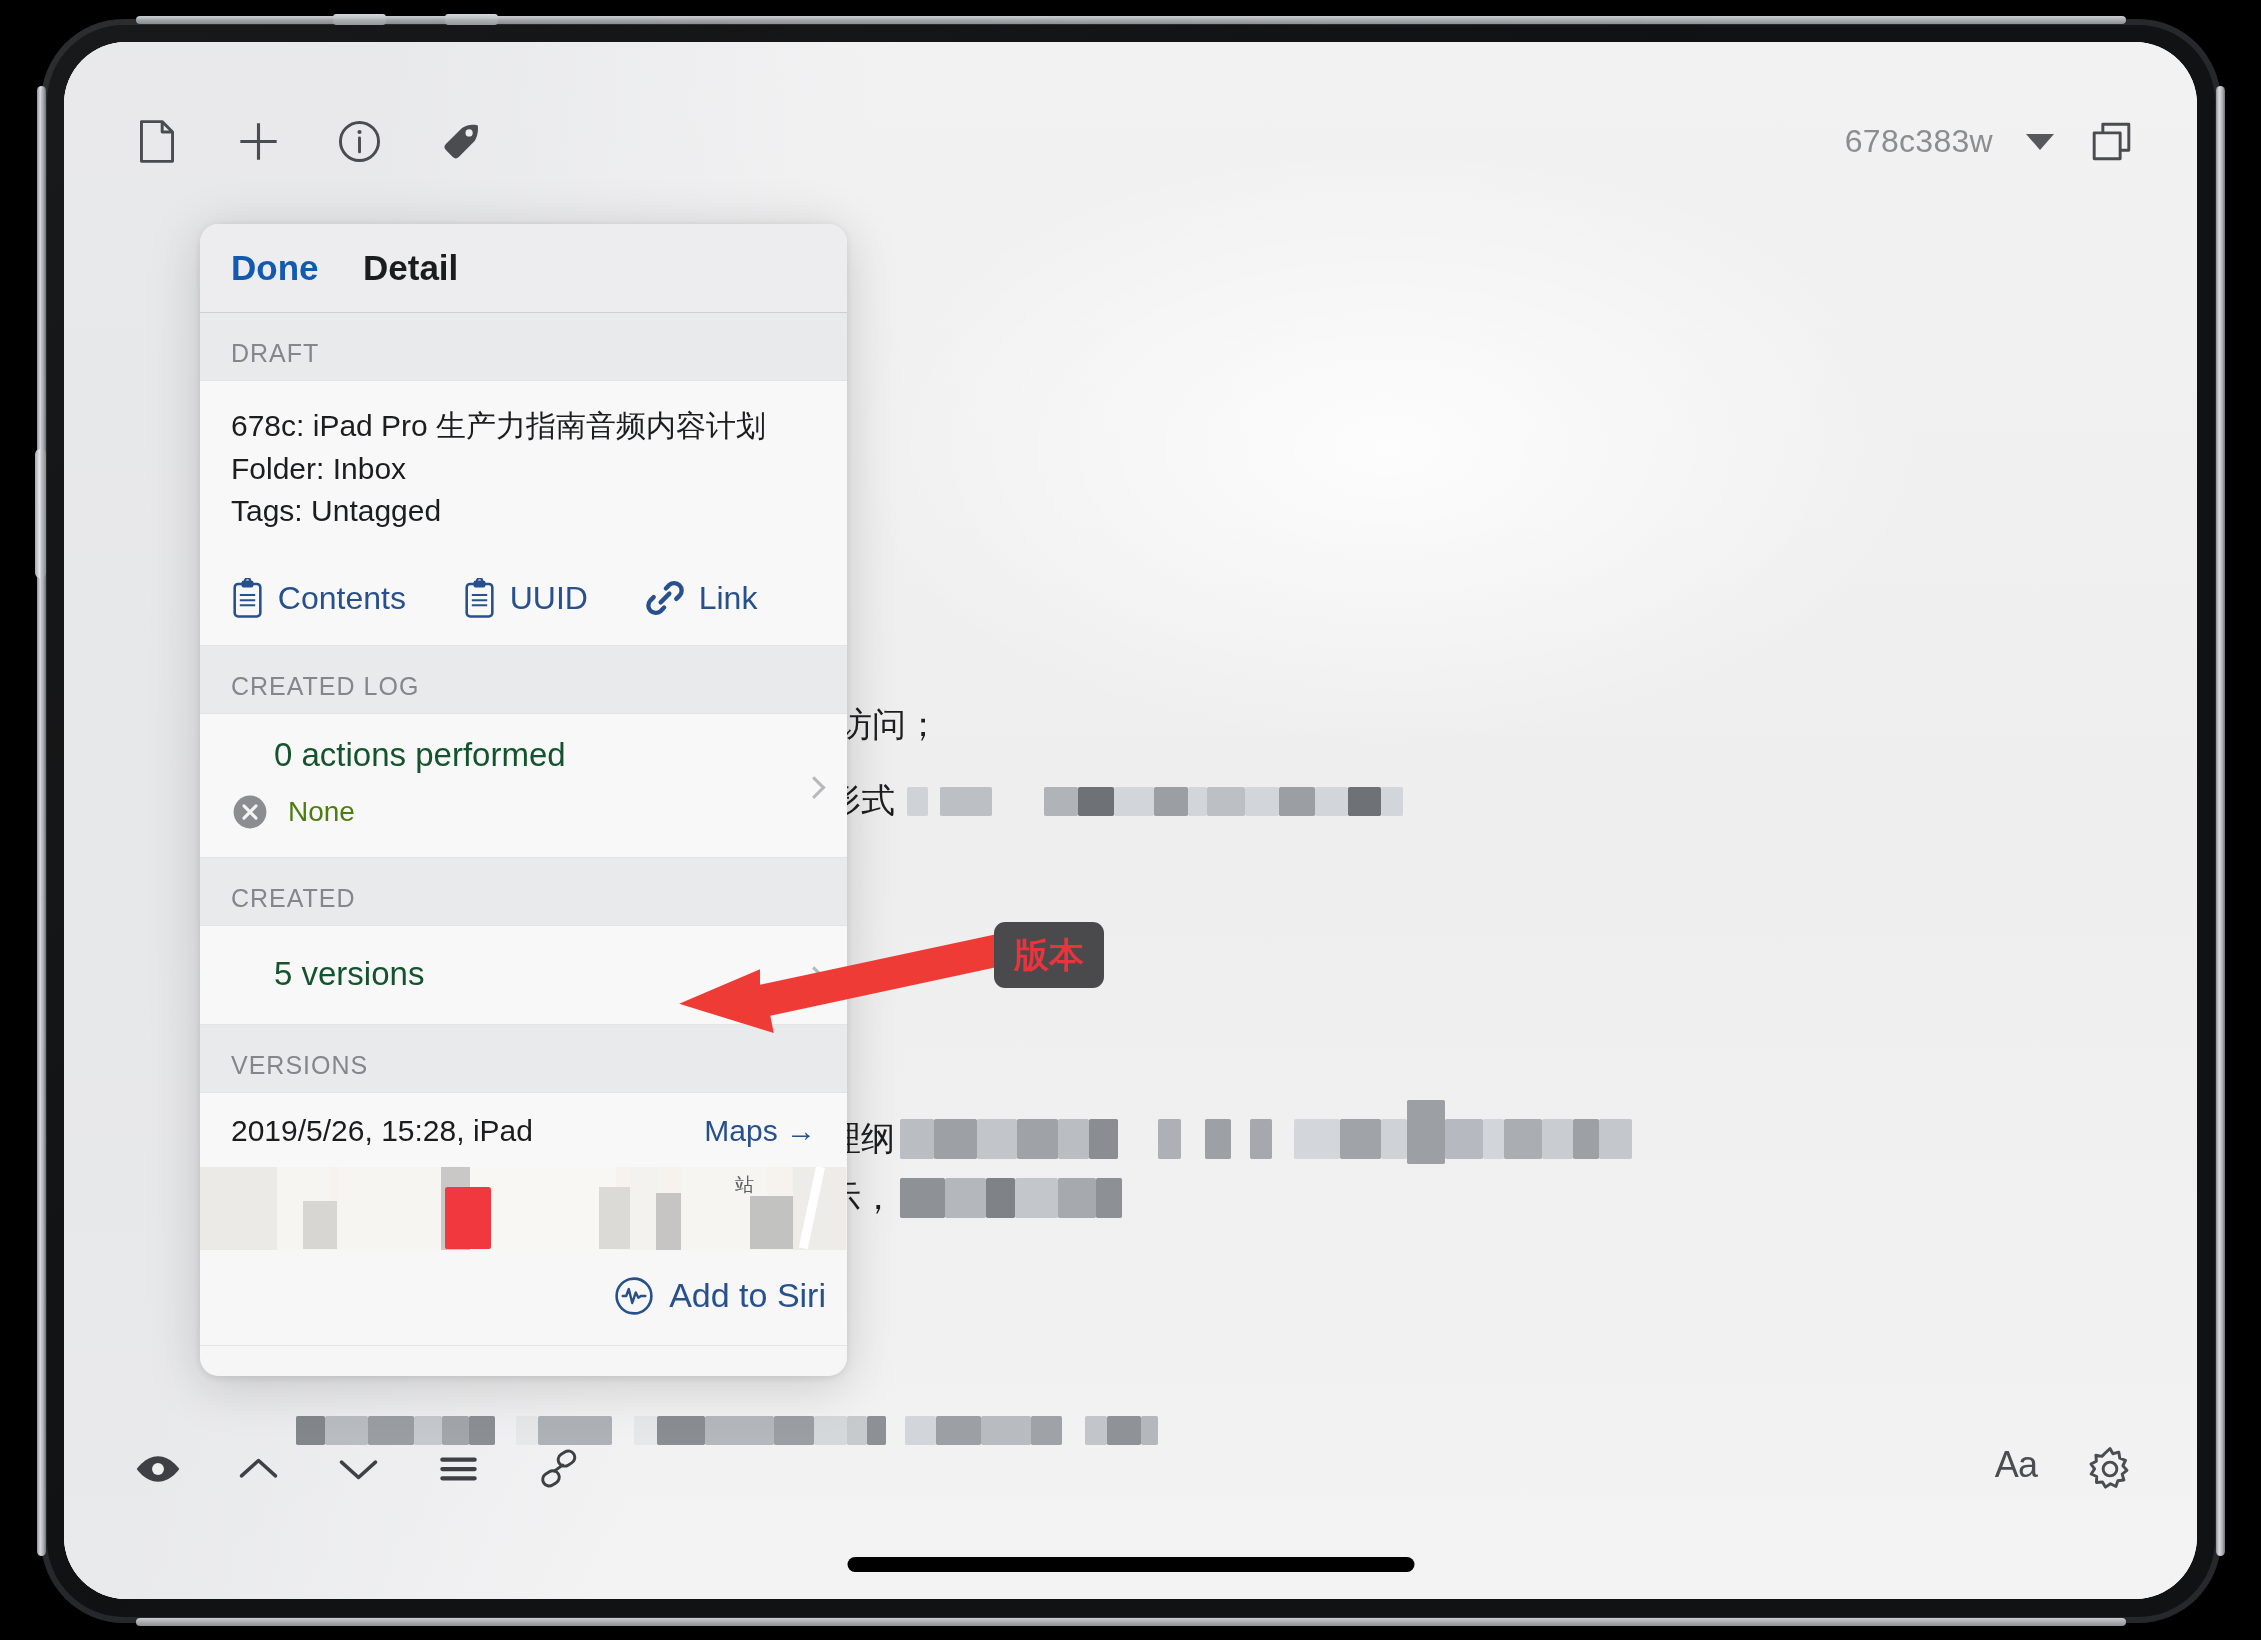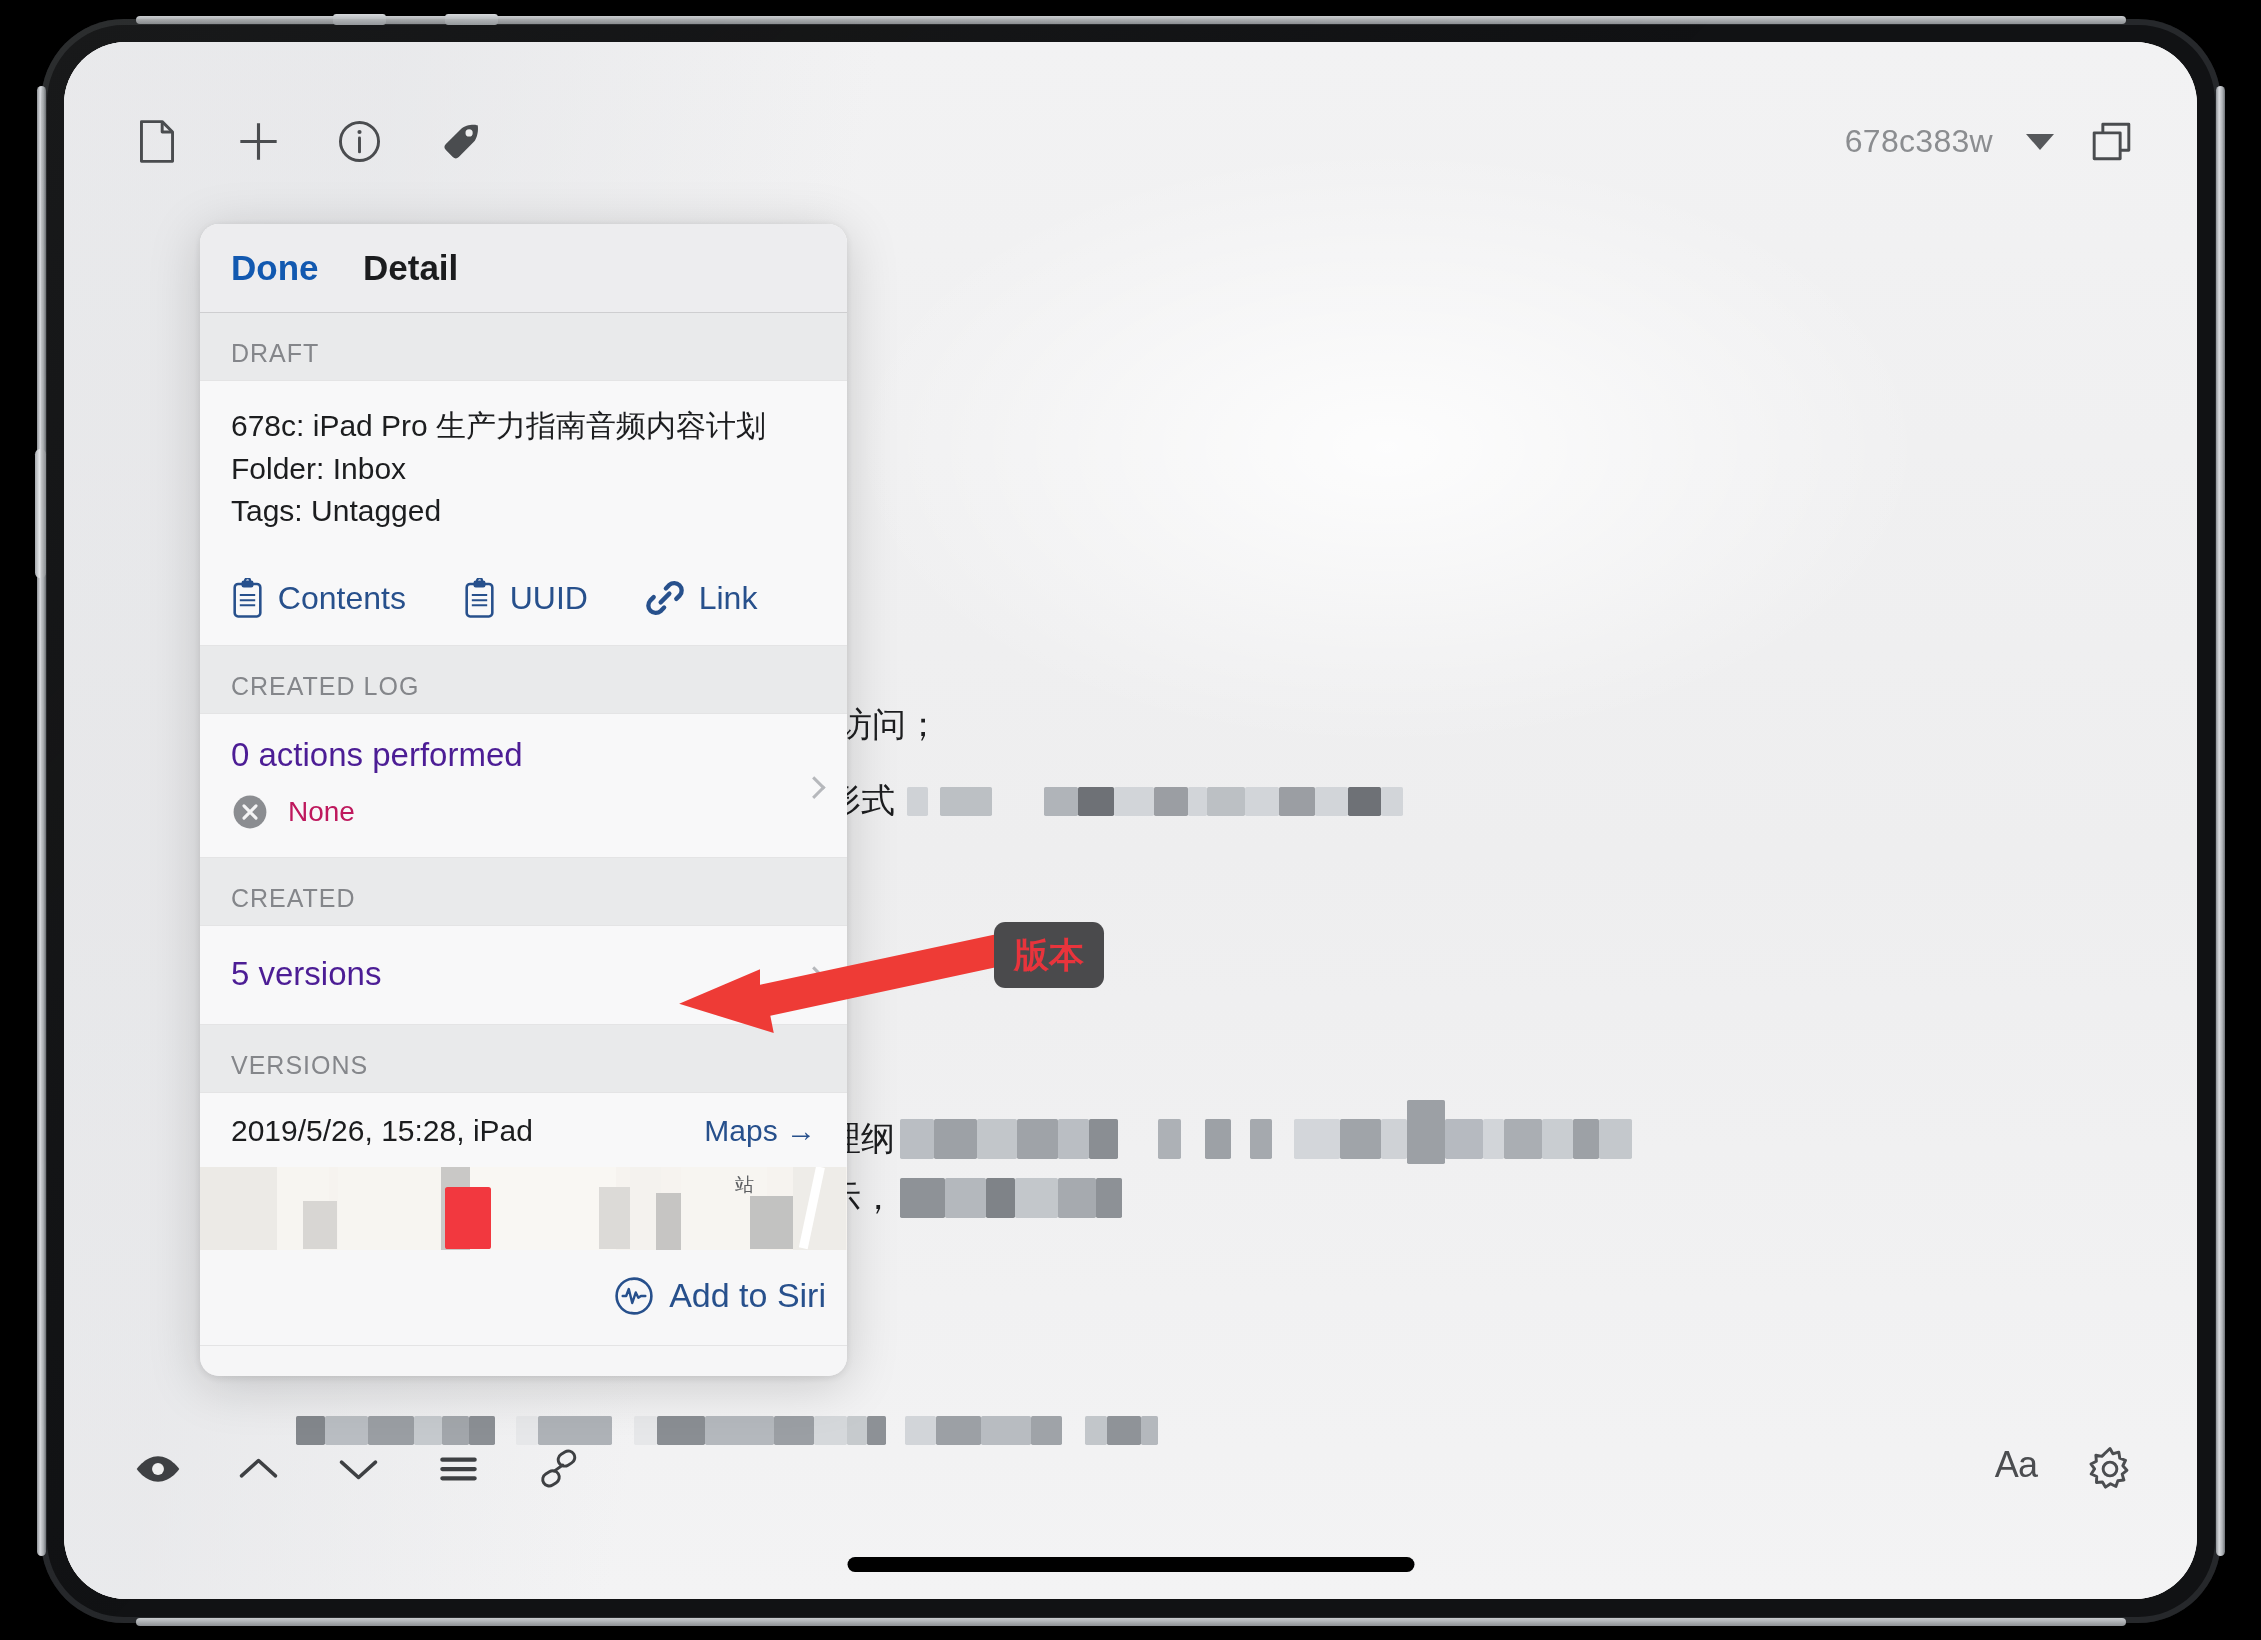--- a/index.html
+++ b/index.html
@@ -157,23 +157,23 @@
     display:flex; align-items:center; gap:0; margin-top:45px;
   }
   .act {
     display:flex; align-items:center; gap:13.8px; color:#27508c;
     padding-right:57px;
   }
   .act-label { font-size:32px; color:#27508c; }
 
   
   #action-card { position:relative; padding:22.4px 31px 26px 31px; }
-  .cell-title { font-size:33px; color:#4c1d95; }
+  .cell-title { font-size:33px; color:#14532d;margin-left:43px; }
   .cell-sub { display:flex; align-items:center; gap:19px; margin-top:19px; }
-  .cell-sub-label { font-size:28px; color:#be185d; }
+  .cell-sub-label { font-size:28px; color:#4d7c0f; }
   .chev-r {
     position:absolute; right:31px; top:50%; transform:translateY(-50%);
     width:15.5px; height:15.5px; border-right:3.4px solid #b6b8bc; border-top:3.4px solid #b6b8bc;
     rotate:45deg;
   }
 
   
   #versions-card { position:relative; padding:29px 31px 31px 31px; }
 
   

